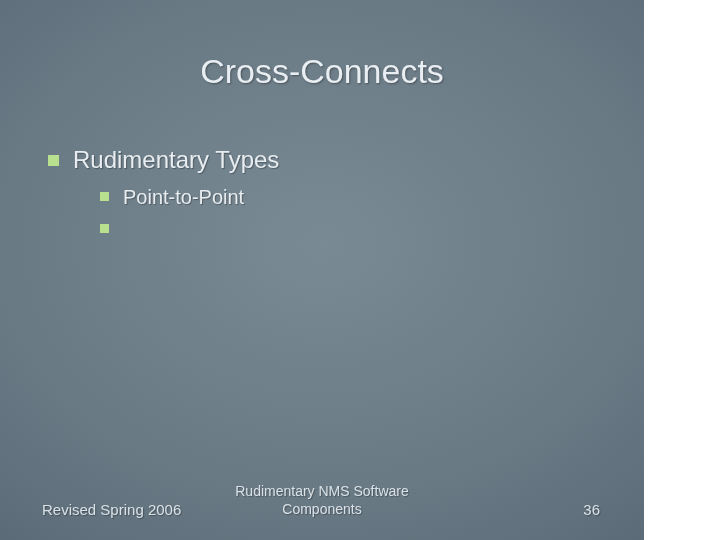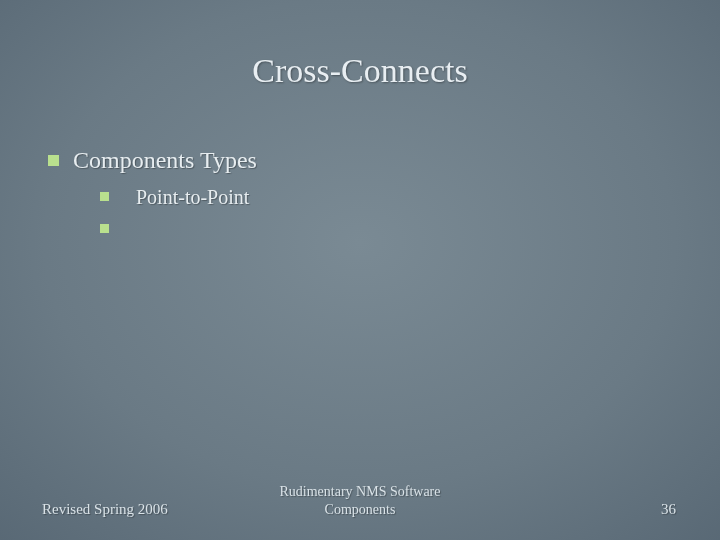--- a/index.html
+++ b/index.html
@@ -4,28 +4,28 @@
 <style>
   html, body {
     margin: 0;
     padding: 0;
     width: 720px;
     height: 540px;
     overflow: hidden;
   }
   .slide {
     position: relative;
-    width: 720px;
+    width: 644px;
     height: 540px;
     background: radial-gradient(ellipse 900px 700px at 50% 45%,
                 #7a8a94 0%,
                 #6a7a85 35%,
                 #546471 65%,
                 #3f4f5c 100%);
-    font-family: Liberation Serif, serif;
+    font-family: Liberation Sans, sans-serif;
     color: #dfe6ea;
   }
   .title {
     position: absolute;
     top: 52px;
     left: 0;
     width: 100%;
     text-align: center;
     font-size: 34px;
     color: #e8eef2;
@@ -58,21 +58,20 @@
     text-shadow: 1px 1px 1px rgba(0,0,0,0.3);
   }
   .sub {
     margin-left: 52px;
     margin-top: 6px;
   }
   .lvl2 {
     display: flex;
     align-items: flex-start;
     margin-bottom: 6px;
-    gap: 13px;
   }
   .lvl2 .bullet {
     flex: 0 0 auto;
     width: 9px;
     height: 9px;
     background: #b9e08e;
     margin-top: 8px;
     margin-right: 14px;
   }
   .lvl2 .text {
@@ -122,21 +121,21 @@
 
 <div class="slide">
 
   <div class="title">Cross-Connects</div>
 
   <div class="body">
 
 
     <div class="lvl1">
       <div class="bullet"></div>
-      <div class="text">Components Types</div>
+      <div class="text">Rudimentary Types</div>
     </div>
 
     <div class="sub">
       <div class="lvl2">
         <div class="bullet"></div>
         <div class="text">Point-to-Point</div>
       </div>
       <div class="lvl2">
         <div class="bullet"></div>
       </div>

